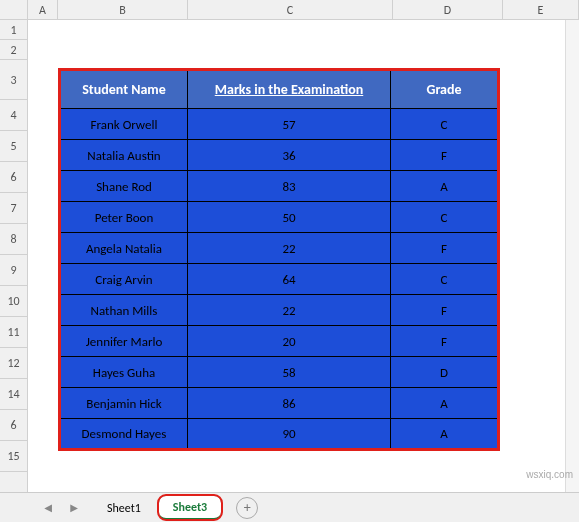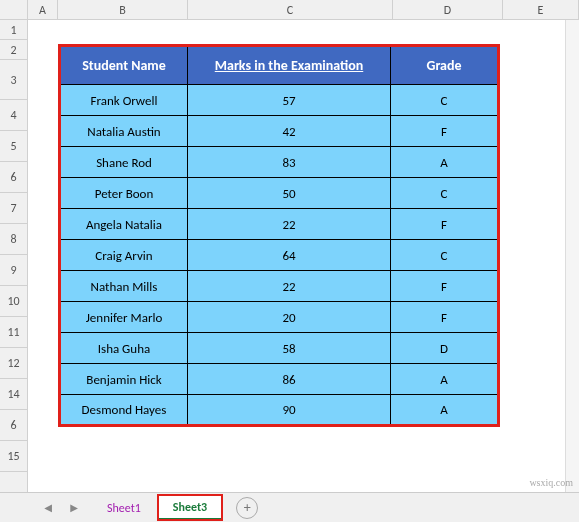--- a/index.html
+++ b/index.html
@@ -71,40 +71,40 @@
     .rh-3 { height: 40px; }
     .rh-data { height: 31px; }
     .cells {
       position: relative;
       flex: 1;
       background: #fff;
     }
     .data-table {
       position: absolute;
       left: 30px;
-      top: 24px;
+      top: 48px;
       border: 3px solid #e0201a;
       border-collapse: collapse;
     }
     .data-table th {
       background: #4069c1;
       color: #fff;
       font-weight: bold;
       font-size: 14px;
       padding: 10px 8px;
       border: 1px solid #000;
       text-align: center;
     }
     .data-table td {
       border: 1px solid #000;
       text-align: center;
       padding: 6px 8px;
       font-size: 13px;
       height: 31px;
-      background: #7dd3fc;
+      background: #1d4ed8;
     }
     .th-B { width: 128px; }
     .th-C { width: 203px; text-decoration: underline; }
     .th-D { width: 108px; }
     .sheet-tabs {
       display: flex;
       align-items: center;
       height: 30px;
       background: #f0f0f0;
       border-top: 1px solid #ccc;
@@ -117,56 +117,57 @@
       margin-right: 8px;
       color: #888;
       font-size: 10px;
       display: flex;
       align-items: center;
       justify-content: center;
     }
     .sheet-tab {
       padding: 4px 14px;
       background: #f0f0f0;
-      color: #a21caf;
+      color: #000000;
       font-size: 12px;
       cursor: pointer;
       border: 1px solid transparent;
     }
     .sheet-tab.active {
       background: #fff;
       color: #1a7b3a;
       font-weight: bold;
       border: 1px solid #999;
       border-bottom: 2px solid #1a7b3a;
     }
     .sheet-tab.highlighted {
       outline: 2px solid #e0201a;
       outline-offset: -1px;
+      border-radius: 8px;
     }
     .add-sheet {
       width: 22px;
       height: 22px;
       border: 1px solid #aaa;
       border-radius: 50%;
       display: flex;
       align-items: center;
       justify-content: center;
       color: #777;
       font-size: 14px;
       margin-left: 12px;
       cursor: pointer;
     }
     .watermark {
       position: absolute;
       right: 6px;
-      bottom: 34px;
+      bottom: 42px;
       font-size: 10px;
       color: #aaa;
-      font-family: Liberation Serif, serif;
+      font-family: Liberation Sans, sans-serif;
       margin-left: 20px;
     }
     .scroll-v {
       position: absolute;
       right: 0;
       top: 20px;
       bottom: 30px;
       width: 14px;
       background: #f5f5f5;
       border-left: 1px solid #ddd;
@@ -215,21 +216,21 @@
           </tr>
         </thead>
         <tbody>
           <tr>
               <td>Frank Orwell</td>
               <td>57</td>
               <td>C</td>
             </tr>
           <tr>
               <td>Natalia Austin</td>
-              <td>42</td>
+              <td>36</td>
               <td>F</td>
             </tr>
           <tr>
               <td>Shane Rod</td>
               <td>83</td>
               <td>A</td>
             </tr>
           <tr>
               <td>Peter Boon</td>
               <td>50</td>
@@ -249,21 +250,21 @@
               <td>Nathan Mills</td>
               <td>22</td>
               <td>F</td>
             </tr>
           <tr>
               <td>Jennifer Marlo</td>
               <td>20</td>
               <td>F</td>
             </tr>
           <tr>
-              <td>Isha Guha</td>
+              <td>Hayes Guha</td>
               <td>58</td>
               <td>D</td>
             </tr>
           <tr>
               <td>Benjamin Hick</td>
               <td>86</td>
               <td>A</td>
             </tr>
           <tr>
               <td>Desmond Hayes</td>

